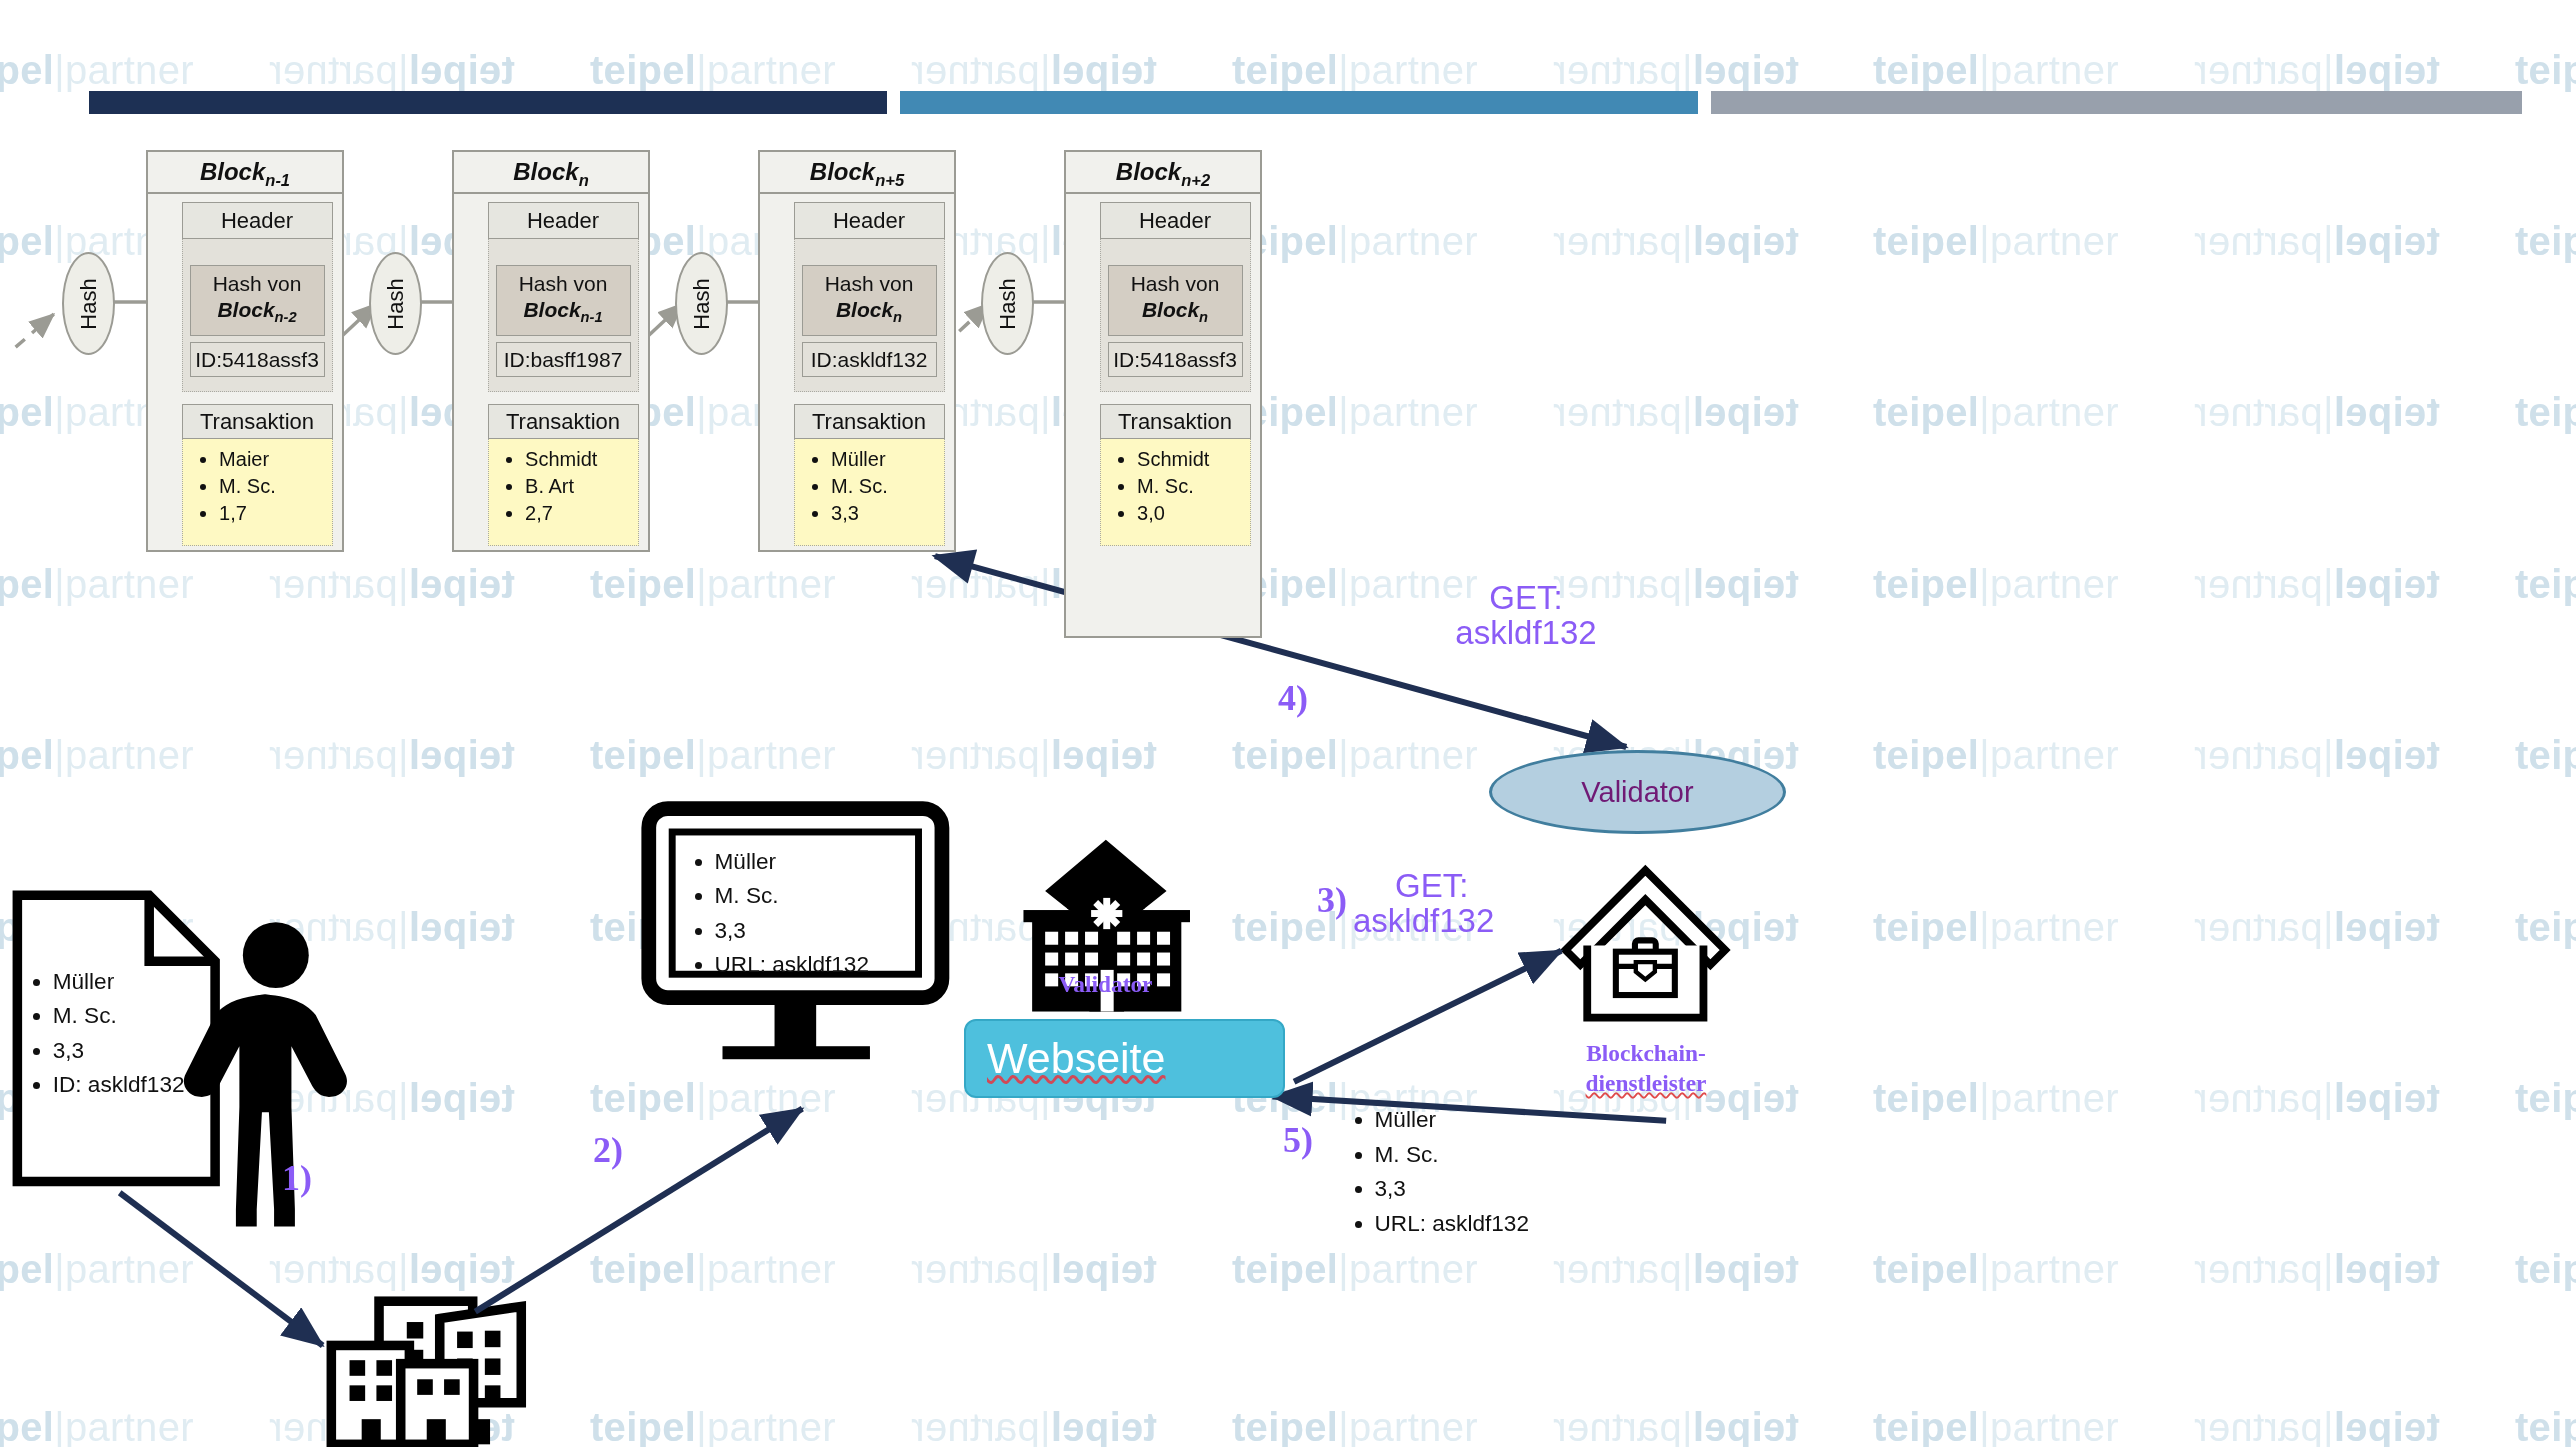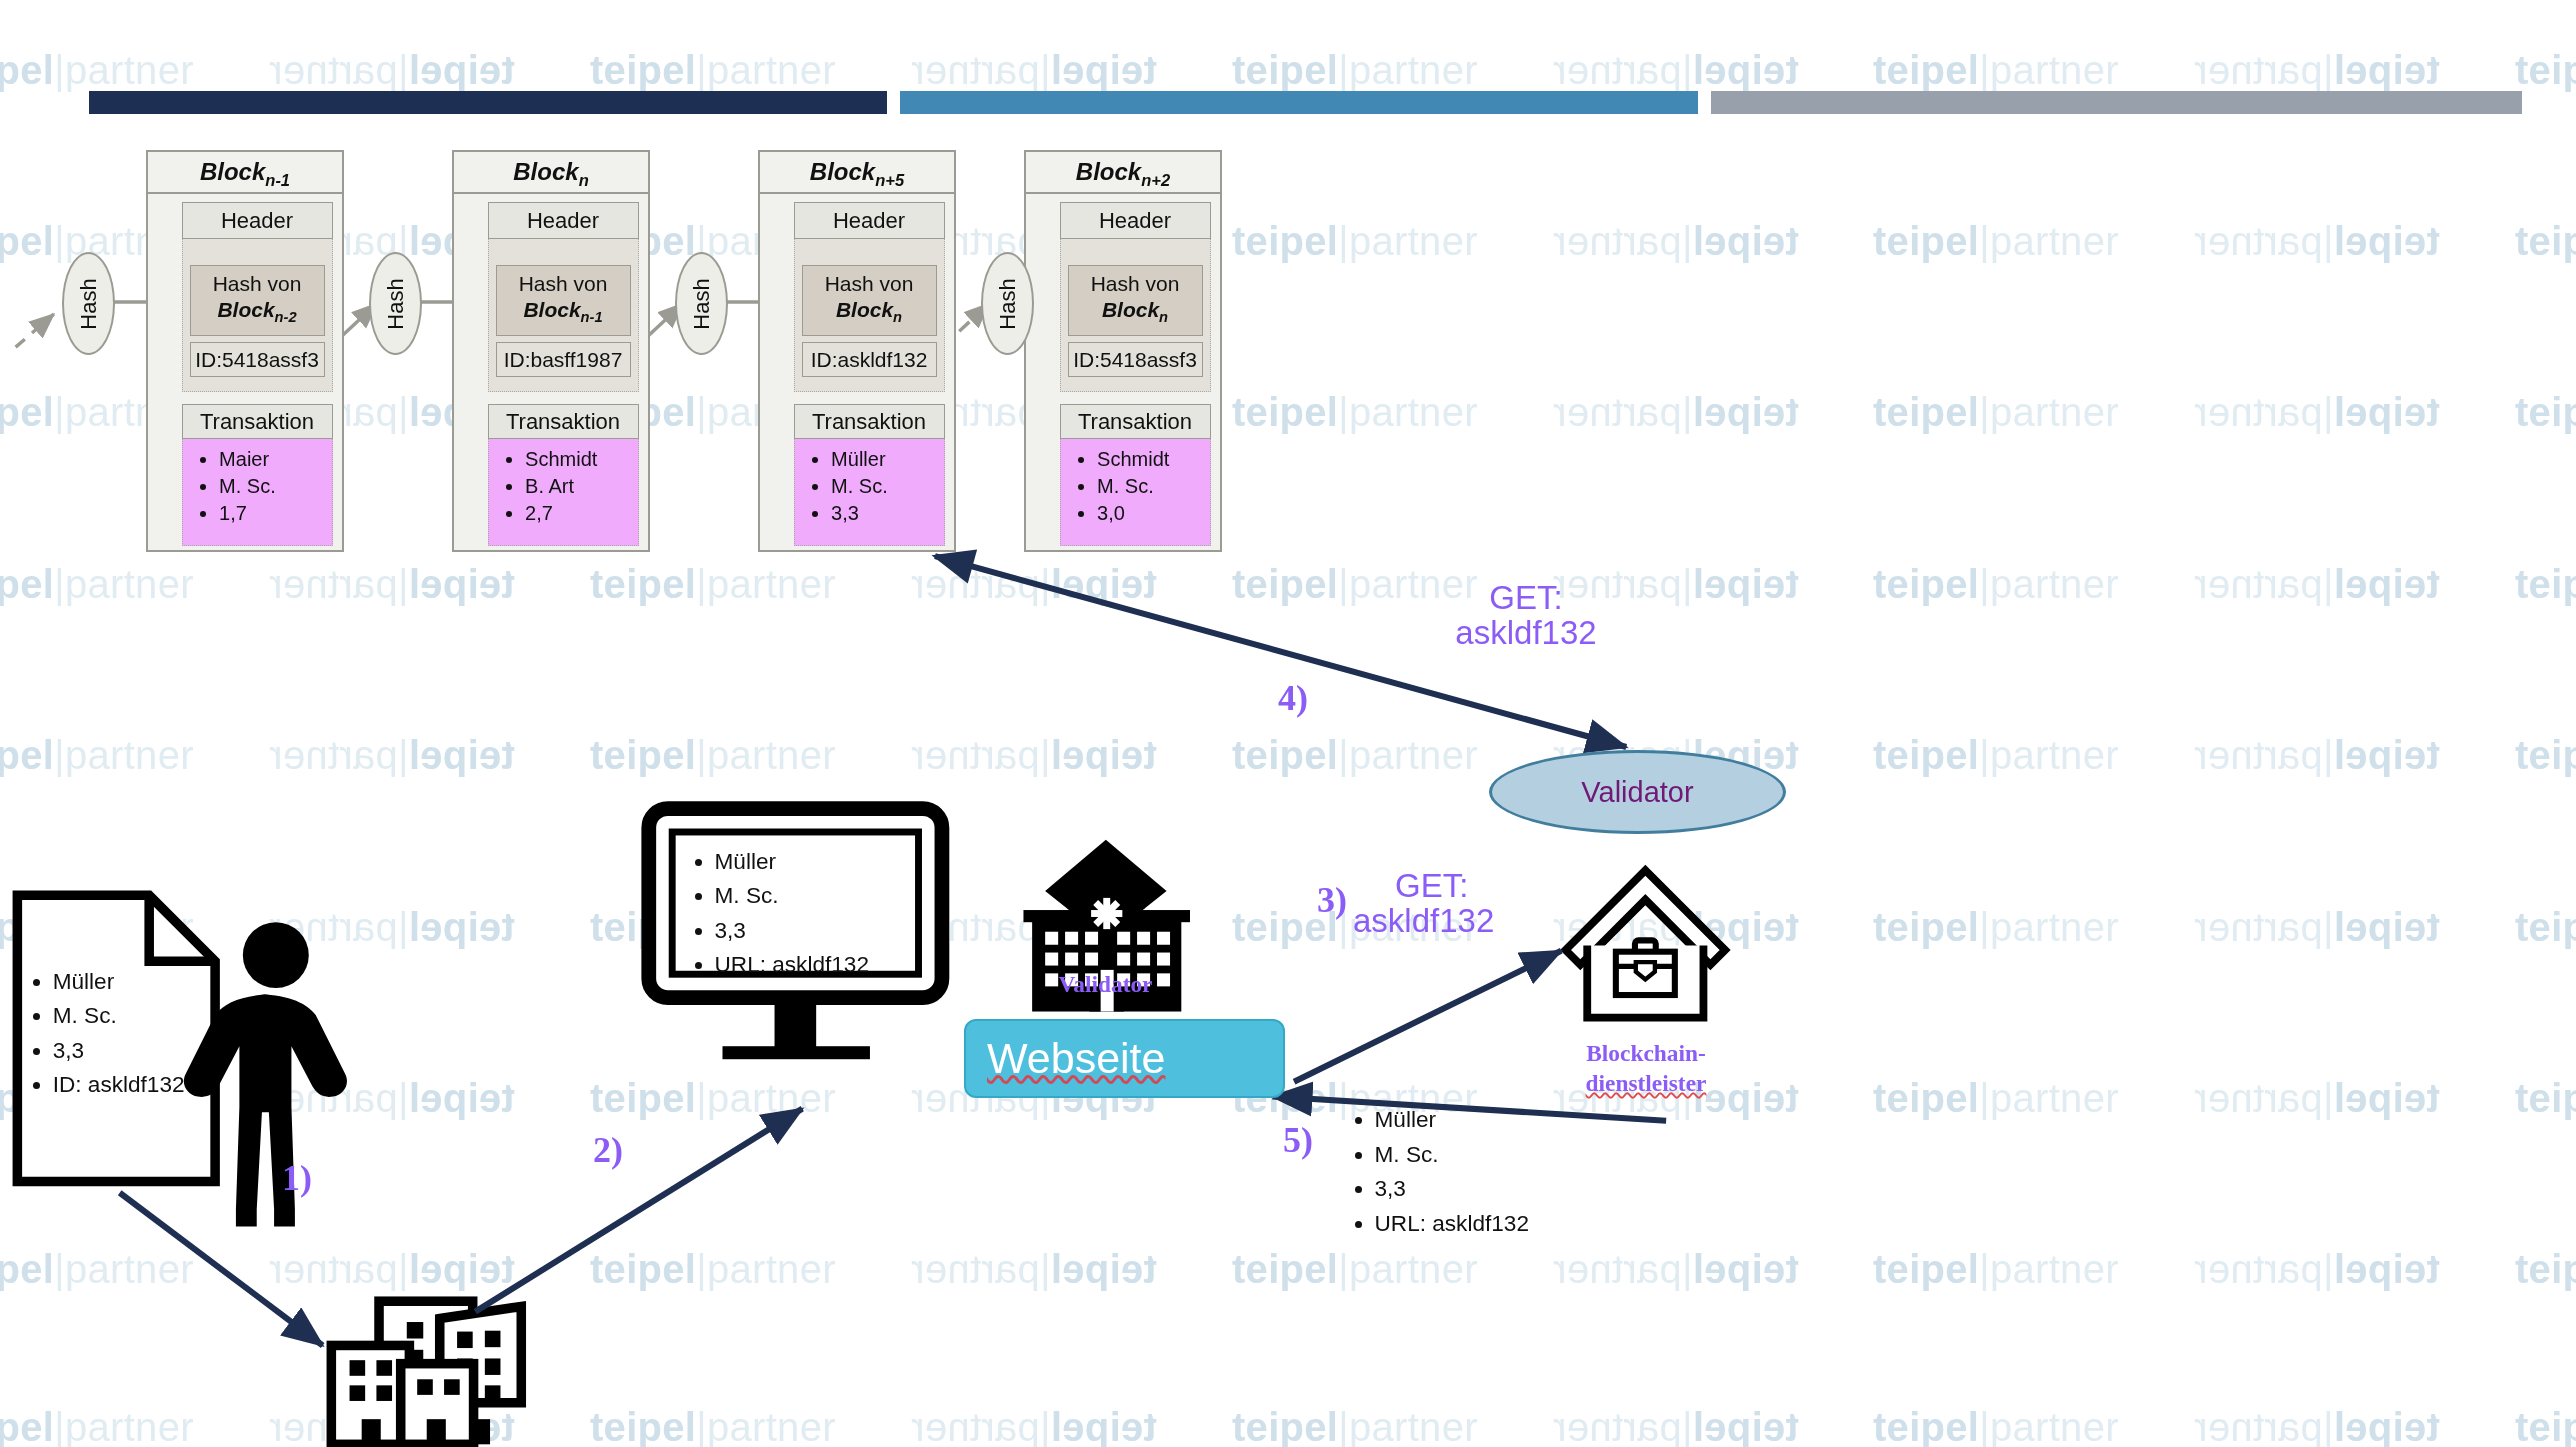--- a/index.html
+++ b/index.html
@@ -38,21 +38,21 @@
   .hdr-inner{border:1.7px dotted #a9a9a2;border-top:none;background:#e3e1da;
              padding:26px 7px 14px;}
   .hash-box{border:1.7px solid #9b9b94;background:#d4cec4;padding:5.2px 3.5px 7.8px;
             text-align:center;font-size:21px;line-height:1.22;color:#111;}
   .hash-box i{font-weight:700;font-style:italic;}
   .hash-box i sub{font-size:14.7px;font-weight:700;}
   .id-box{margin-top:6px;border:1.7px solid #9b9b94;background:#e3e1da;
           height:33px;line-height:33px;text-align:center;font-size:21px;color:#111;}
   .tx-box{margin-top:12px;border:1.7px solid #9b9b94;background:#e6e6e0;
           height:33px;line-height:33px;text-align:center;font-size:22px;color:#111;}
-  .tx-inner{border:1.7px dotted #a9a9a2;border-top:none;background:#f0abfc;
+  .tx-inner{border:1.7px dotted #a9a9a2;border-top:none;background:#fef9c3;
             padding:7.8px 5.2px 19px 14px;}
   .tx-inner li{font-size:20px;line-height:1.33;color:#111;}
   .tx-inner ul{margin:0;padding-left:22.6px;list-style:disc;}
 
   
   .hash-ell{position:absolute;width:49px;height:99px;border:2.6px solid #9b9b94;
             border-radius:50%;background:#eeeee8;z-index:6;}
   .hash-ell span{position:absolute;left:50%;top:50%;
                  transform:translate(-50%,-50%) rotate(-90deg);
                  font-size:22px;color:#111;white-space:nowrap;}
@@ -411,21 +411,21 @@
     <div class="tx-inner">
       <ul>
         <li>Müller</li>
         <li>M. Sc.</li>
         <li>3,3</li>
       </ul>
     </div>
   </div>
 </div>
 
-<div class="block" id="blk3" style="left:1024px;top:150px;width:198px;height:402px;">
+<div class="block" id="blk3" style="left:1064px;top:150px;width:198px;height:488px;">
   <div class="block-title">
     <span>Block</span><sub>n+2</sub>
   </div>
   <div class="block-body">
     <div class="hdr-box">Header</div>
     <div class="hdr-inner">
       <div class="hash-box">
         <span>Hash von</span><br>
         <i><span>Block</span><sub>n</sub></i>
       </div>

